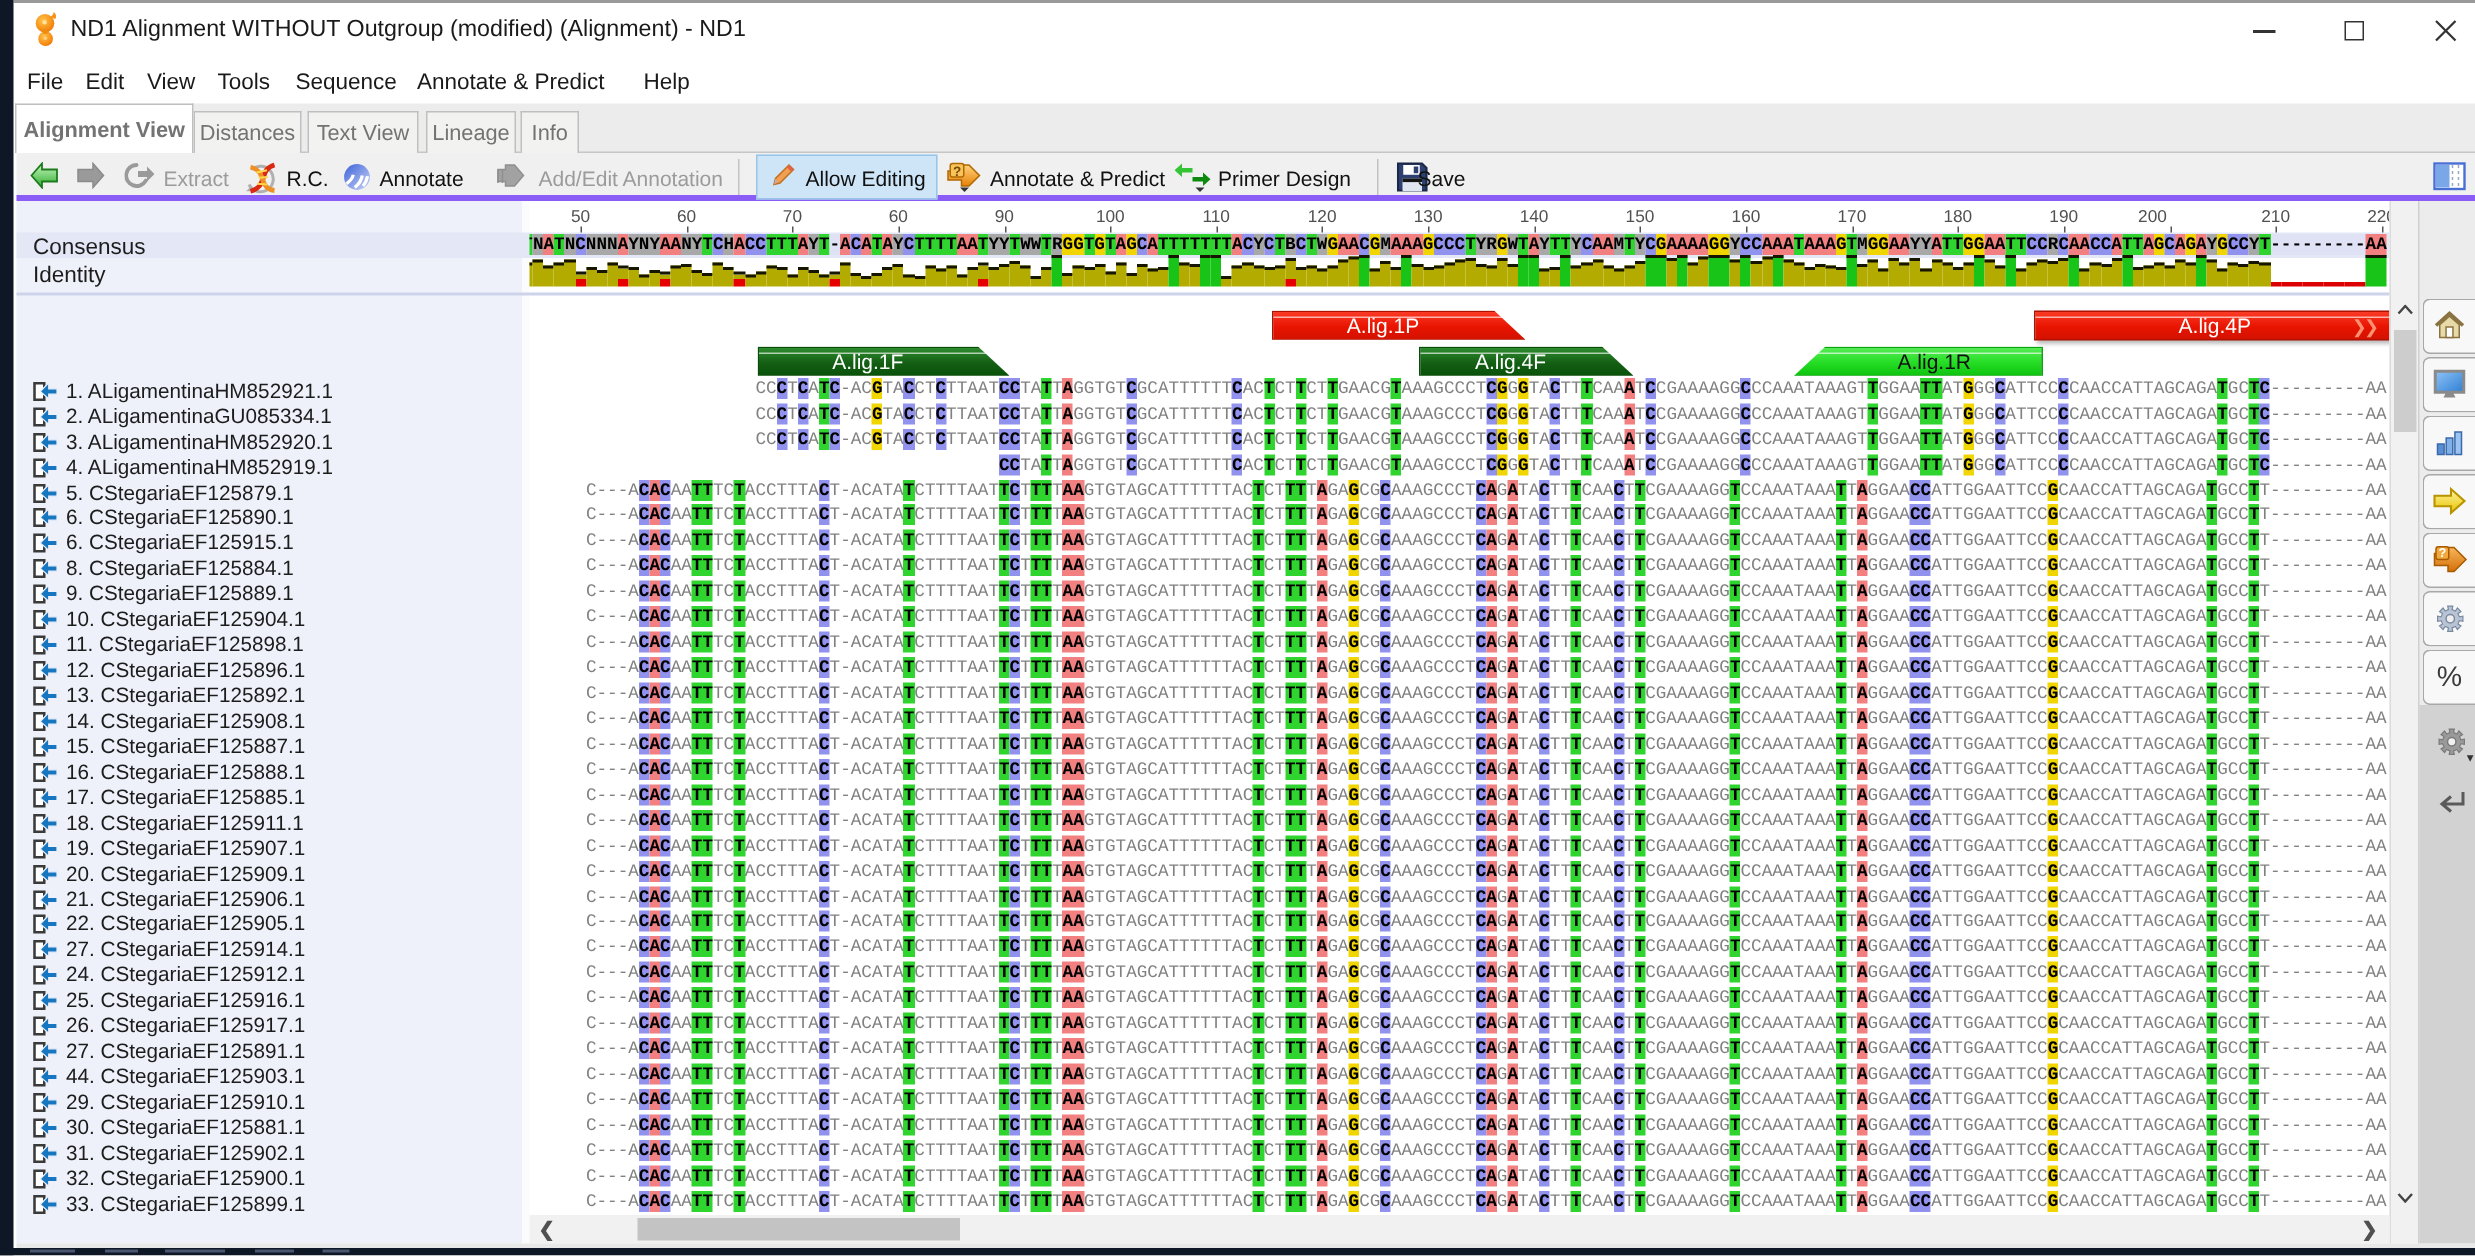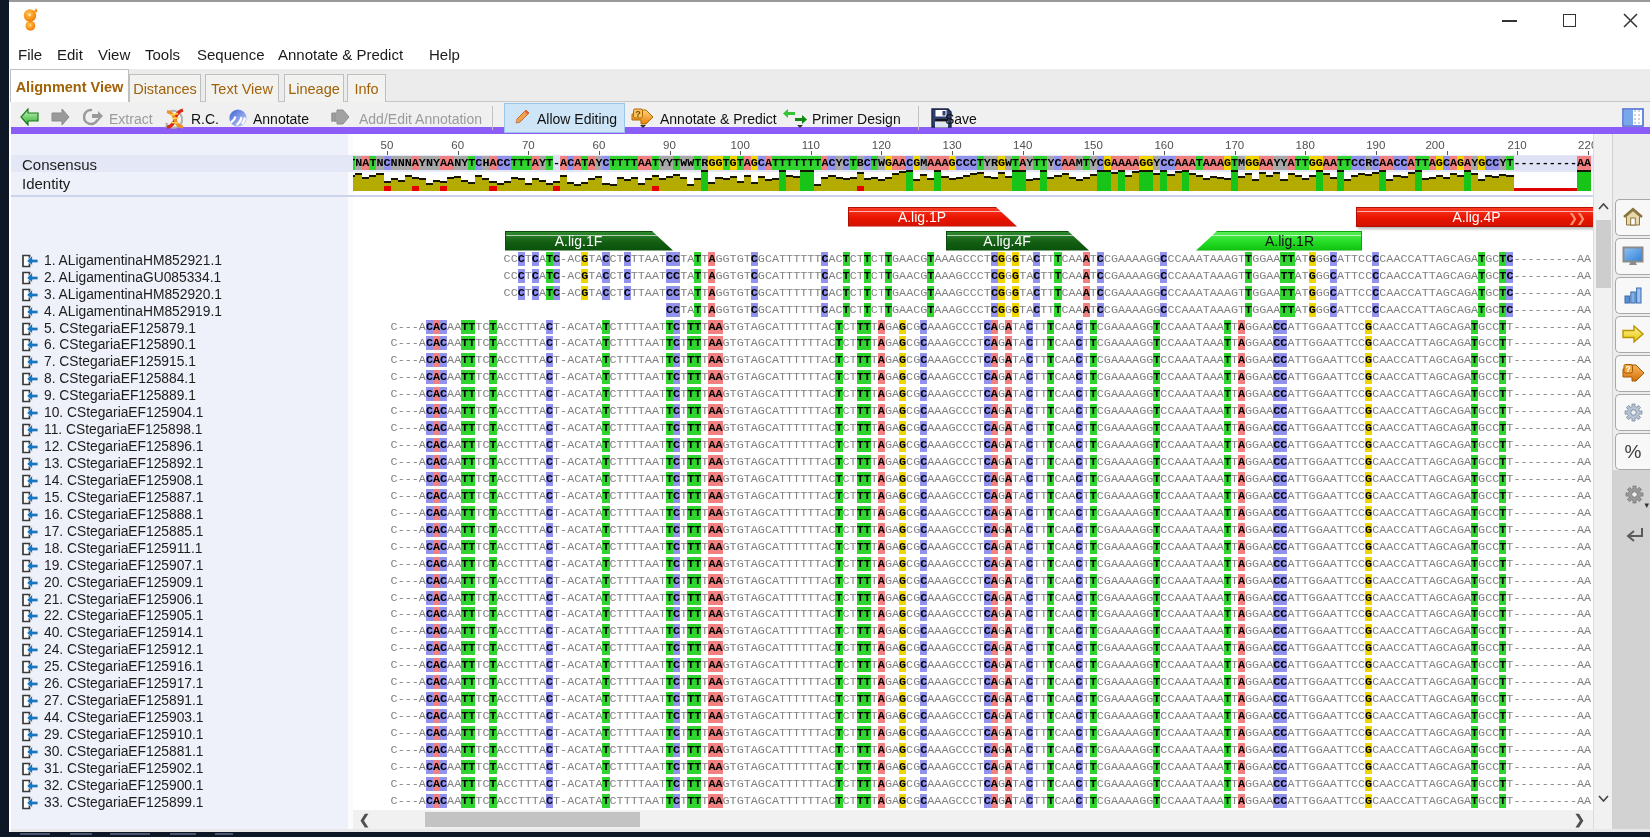--- a/index.html
+++ b/index.html
@@ -11,24 +11,24 @@
 #dbot i{position:absolute;top:1px;height:2px;background:#4a5670;display:block}
 #topb{left:9px;top:0;width:1641px;height:2px;background:#999}
 
 #title{left:47px;top:11px;font-size:15.5px;color:#1a1a1a}
 
 #menu{left:11px;top:38px;width:1639px;height:31px;background:#fff}
 #menu span{position:absolute;top:8px;font-size:15px;color:#1a1a1a}
 
 #tabs{left:11px;top:69px;width:1639px;height:33px;background:#ececec;border-bottom:1px solid #c6c6c6}
 .tab{position:absolute;top:5px;height:28px;background:#f2f2f1;border:1px solid #bfbfbf;border-bottom:none;
-font-size:14.5px;color:#a16207;text-align:center;padding-top:6px}
+font-size:14.5px;color:#737373;text-align:center;padding-top:6px}
 #tab0{top:0;height:33px;background:#fff;font-weight:bold;padding-top:9px;z-index:2}
 
-#tbar{left:11px;top:102px;width:1639px;height:32px;background:#f0f0f0;border-bottom:7px solid #8b5cf6}
+#tbar{left:11px;top:102px;width:1639px;height:32px;background:#f0f0f0;border-bottom:4px solid #8b5cf6}
 .ti{position:absolute;top:6px}
 .tt{position:absolute;top:9px;font-size:14px;color:#111;white-space:nowrap}
 .tt.gy{color:#9b9b9b}
 .sep{position:absolute;top:4px;width:1px;height:24px;background:#c2c2c2}
 .aebtn{position:absolute;left:493px;top:1px;width:121px;height:30px;background:#cde5f7;border:1px solid #98c5e8}
 
 #names{left:11px;top:134px;width:337px;height:695px;background:#eef0fa}
 #gutter{left:348px;top:134px;width:5px;height:695px;background:#fbfbfd}
 #seqbg{left:353px;top:134px;width:1240px;height:695px;background:#fff}
 #consband{left:11px;top:155px;width:1582px;height:17px;background:#e4e8f6}
@@ -91,20 +91,21 @@
           <stop offset="1" stop-color="#e86a00"></stop>
         </radialGradient>
       </defs>
 <circle cx="7" cy="7.5" r="6.2" fill="url(#og)"></circle>
       <circle cx="7.4" cy="17.8" r="4.9" fill="url(#og)"></circle>
 <path d="M10.5 3.5c1.5-1.2 2.5-2.5 2.2-3.5 1.5 1 2.3 2.8 1.2 4.6z" fill="#f79118"></path>
 <path d="M5 11.5h4.5l-1 3H6z" fill="#f08a10"></path>
 <circle cx="6.7" cy="6.8" r="1.5" fill="#ffe0a0"></circle>
       <circle cx="7.2" cy="17.5" r="1.2" fill="#ffd080"></circle>
     </svg>
+<div class="abs" id="title">ND1 Alignment WITHOUT Outgroup (modified) (Alignment) - ND1</div>
 <div class="abs" style="left:1502px;top:20px;width:15px;height:2px;background:#333"></div>
 <div class="abs" style="left:1563px;top:14px;width:13px;height:13px;border:1.4px solid #333"></div>
 <svg class="abs" style="left:1623px;top:13px" width="15" height="15" viewBox="0 0 15 15">
       <path d="M1 1l13 13M14 1L1 14" stroke="#333" stroke-width="1.5"></path>
     </svg>
 <div class="abs" id="menu">
       <span style="left:7px">File</span>
       <span style="left:46px">Edit</span>
       <span style="left:87px">View</span>
       <span style="left:134px">Tools</span>
@@ -244,21 +245,21 @@
           <path d="M1 1.5h6.5v11H1z" fill="#fff" stroke="#3a3a3a" stroke-width="1.7"></path>
           <path d="M16 5.2v3.6H10.5v3L4.8 7 10.5 1.2v4z" fill="#1676c0" stroke="#eef0fa" stroke-width="0.8"></path>
         </svg>
         <span>6. CStegariaEF125890.1</span>
       </div>
       <div class="nr" style="top:220.3px">
         <svg class="dic" width="17" height="14" viewBox="0 0 17 14">
           <path d="M1 1.5h6.5v11H1z" fill="#fff" stroke="#3a3a3a" stroke-width="1.7"></path>
           <path d="M16 5.2v3.6H10.5v3L4.8 7 10.5 1.2v4z" fill="#1676c0" stroke="#eef0fa" stroke-width="0.8"></path>
         </svg>
-        <span>7. CStegariaEF125915.1</span>
+        <span>6. CStegariaEF125915.1</span>
       </div>
       <div class="nr" style="top:237.3px">
         <svg class="dic" width="17" height="14" viewBox="0 0 17 14">
           <path d="M1 1.5h6.5v11H1z" fill="#fff" stroke="#3a3a3a" stroke-width="1.7"></path>
           <path d="M16 5.2v3.6H10.5v3L4.8 7 10.5 1.2v4z" fill="#1676c0" stroke="#eef0fa" stroke-width="0.8"></path>
         </svg>
         <span>8. CStegariaEF125884.1</span>
       </div>
       <div class="nr" style="top:254.2px">
         <svg class="dic" width="17" height="14" viewBox="0 0 17 14">
@@ -356,21 +357,21 @@
           <path d="M1 1.5h6.5v11H1z" fill="#fff" stroke="#3a3a3a" stroke-width="1.7"></path>
           <path d="M16 5.2v3.6H10.5v3L4.8 7 10.5 1.2v4z" fill="#1676c0" stroke="#eef0fa" stroke-width="0.8"></path>
         </svg>
         <span>22. CStegariaEF125905.1</span>
       </div>
       <div class="nr" style="top:491.4px">
         <svg class="dic" width="17" height="14" viewBox="0 0 17 14">
           <path d="M1 1.5h6.5v11H1z" fill="#fff" stroke="#3a3a3a" stroke-width="1.7"></path>
           <path d="M16 5.2v3.6H10.5v3L4.8 7 10.5 1.2v4z" fill="#1676c0" stroke="#eef0fa" stroke-width="0.8"></path>
         </svg>
-        <span>40. CStegariaEF125914.1</span>
+        <span>27. CStegariaEF125914.1</span>
       </div>
       <div class="nr" style="top:508.3px">
         <svg class="dic" width="17" height="14" viewBox="0 0 17 14">
           <path d="M1 1.5h6.5v11H1z" fill="#fff" stroke="#3a3a3a" stroke-width="1.7"></path>
           <path d="M16 5.2v3.6H10.5v3L4.8 7 10.5 1.2v4z" fill="#1676c0" stroke="#eef0fa" stroke-width="0.8"></path>
         </svg>
         <span>24. CStegariaEF125912.1</span>
       </div>
       <div class="nr" style="top:525.3px">
         <svg class="dic" width="17" height="14" viewBox="0 0 17 14">

